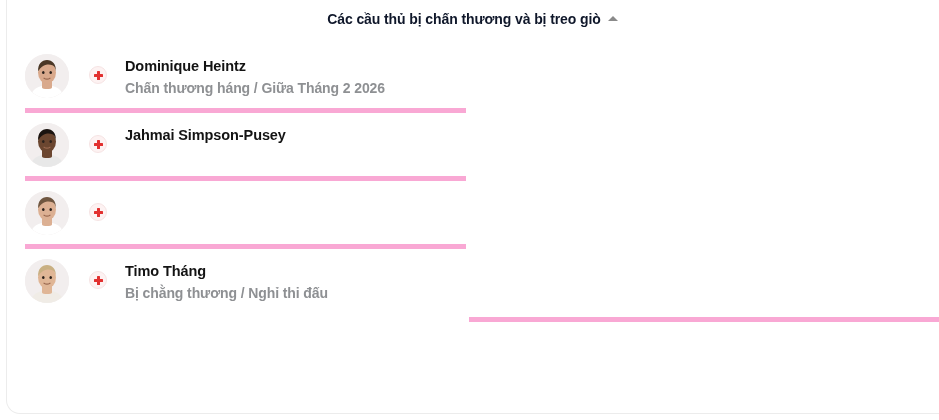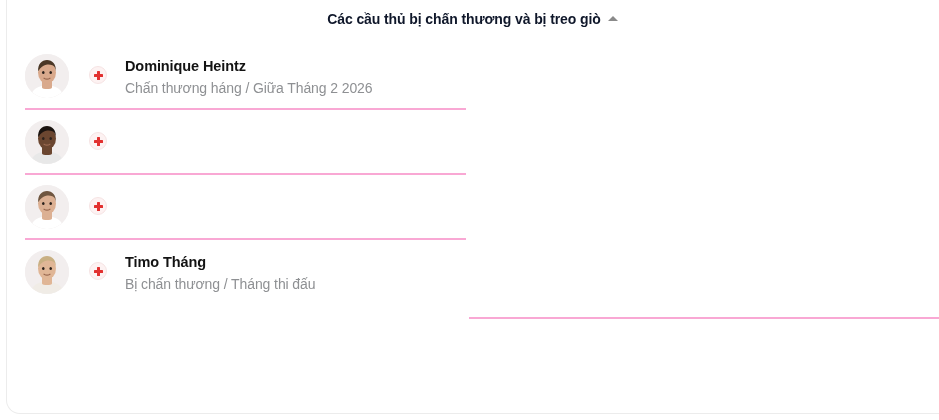--- a/index.html
+++ b/index.html
@@ -84,21 +84,21 @@
 
   .col-right .row { margin-left: -500px; padding-left: 500px; }
 
   .row {
     position: relative;
     display: flex;
     align-items: flex-start;
     min-height: 62px;
     padding-top: 9px;
     padding-bottom: 9px;
-    border-bottom: 2px solid #f9a8d4;
+    border-bottom: 5px solid #f9a8d4;
   }
 
   .col-left .row:last-child { border-bottom: none; }
 
   .avatar {
     flex: 0 0 auto;
     width: 44px;
     height: 44px;
     border-radius: 50%;
     background: #f2eeee;
@@ -146,21 +146,21 @@
     font-size: 14.5px;
     font-weight: 700;
     color: #131313;
     line-height: 20px;
     letter-spacing: -0.1px;
     margin-bottom: 2px;
   }
 
   .player-detail {
     font-size: 14px;
-    font-weight: 400;
+    font-weight: 700;
     color: #8e9093;
     line-height: 21px;
     letter-spacing: -0.1px;
   }
 
   .col-left .row-text  { max-width: 352px; }
   .col-right .row-text { max-width: 364px; }
 </style>
 </head>
 <body>
@@ -209,20 +209,21 @@
               <path d="M13.2 17.2c-.6-7 3.6-11.2 8.8-11.2s9.4 4 8.8 11.2c-.2-3.4-1.6-5.2-3.4-5.9-2.2-.9-4.4-1-6.3-.5-2.9.7-5.4 2.2-7.9 6.4z" fill="#1b1410"></path>
               <ellipse cx="18.3" cy="18.6" rx="1.25" ry="1.5" fill="#2b211c"></ellipse>
               <ellipse cx="25.7" cy="18.6" rx="1.25" ry="1.5" fill="#2b211c"></ellipse>
               <path d="M19 24.2c1.9 1.2 4.1 1.2 6 0" stroke="#9a6950" stroke-width="1.1" fill="none" stroke-linecap="round"></path>
             </svg>
           </div>
           <div class="status-icon">
             <span class="cross"></span>
           </div>
           <div class="row-text">
+            <div class="player-name">Jahmai Simpson-Pusey</div>
           </div>
         </div>
         <div class="row">
           <div class="avatar">
             <svg viewBox="0 0 44 44" xmlns="http://www.w3.org/2000/svg">
               <rect width="44" height="44" fill="#f2eeee"></rect>
               <path d="M5 44c1.5-8.5 8-12.5 17-12.5S37.5 35.5 39 44z" fill="#ffffff"></path>
               <path d="M17 26h10v7.5c0 2-10 2-10 0z" fill="#dcb093"></path>
               <ellipse cx="22" cy="18.5" rx="9" ry="11" fill="#dcb093"></ellipse>
               <path d="M13.2 17.2c-.6-7 3.6-11.2 8.8-11.2s9.4 4 8.8 11.2c-.2-3.4-1.6-5.2-3.4-5.9-2.2-.9-4.4-1-6.3-.5-2.9.7-5.4 2.2-7.9 6.4z" fill="#6f5640"></path>
@@ -248,21 +249,21 @@
               <ellipse cx="18.3" cy="18.6" rx="1.25" ry="1.5" fill="#2b211c"></ellipse>
               <ellipse cx="25.7" cy="18.6" rx="1.25" ry="1.5" fill="#2b211c"></ellipse>
               <path d="M19 24.2c1.9 1.2 4.1 1.2 6 0" stroke="#9a6950" stroke-width="1.1" fill="none" stroke-linecap="round"></path>
             </svg>
           </div>
           <div class="status-icon">
             <span class="cross"></span>
           </div>
           <div class="row-text">
             <div class="player-name">Timo Tháng</div>
-            <div class="player-detail">Bị chấn thương / Tháng thi đấu</div>
+            <div class="player-detail">Bị chằng thương / Nghỉ thi đấu</div>
           </div>
         </div>
       </div>
     <div class="col col-right">
         <div class="row">
           <div class="row-text">
             <div class="player-name">Cleiton Santos</div>
             <div class="player-detail">Chấn thương mắt cá chân / Muộn Tháng 2 2026</div>
           </div>
         </div>

